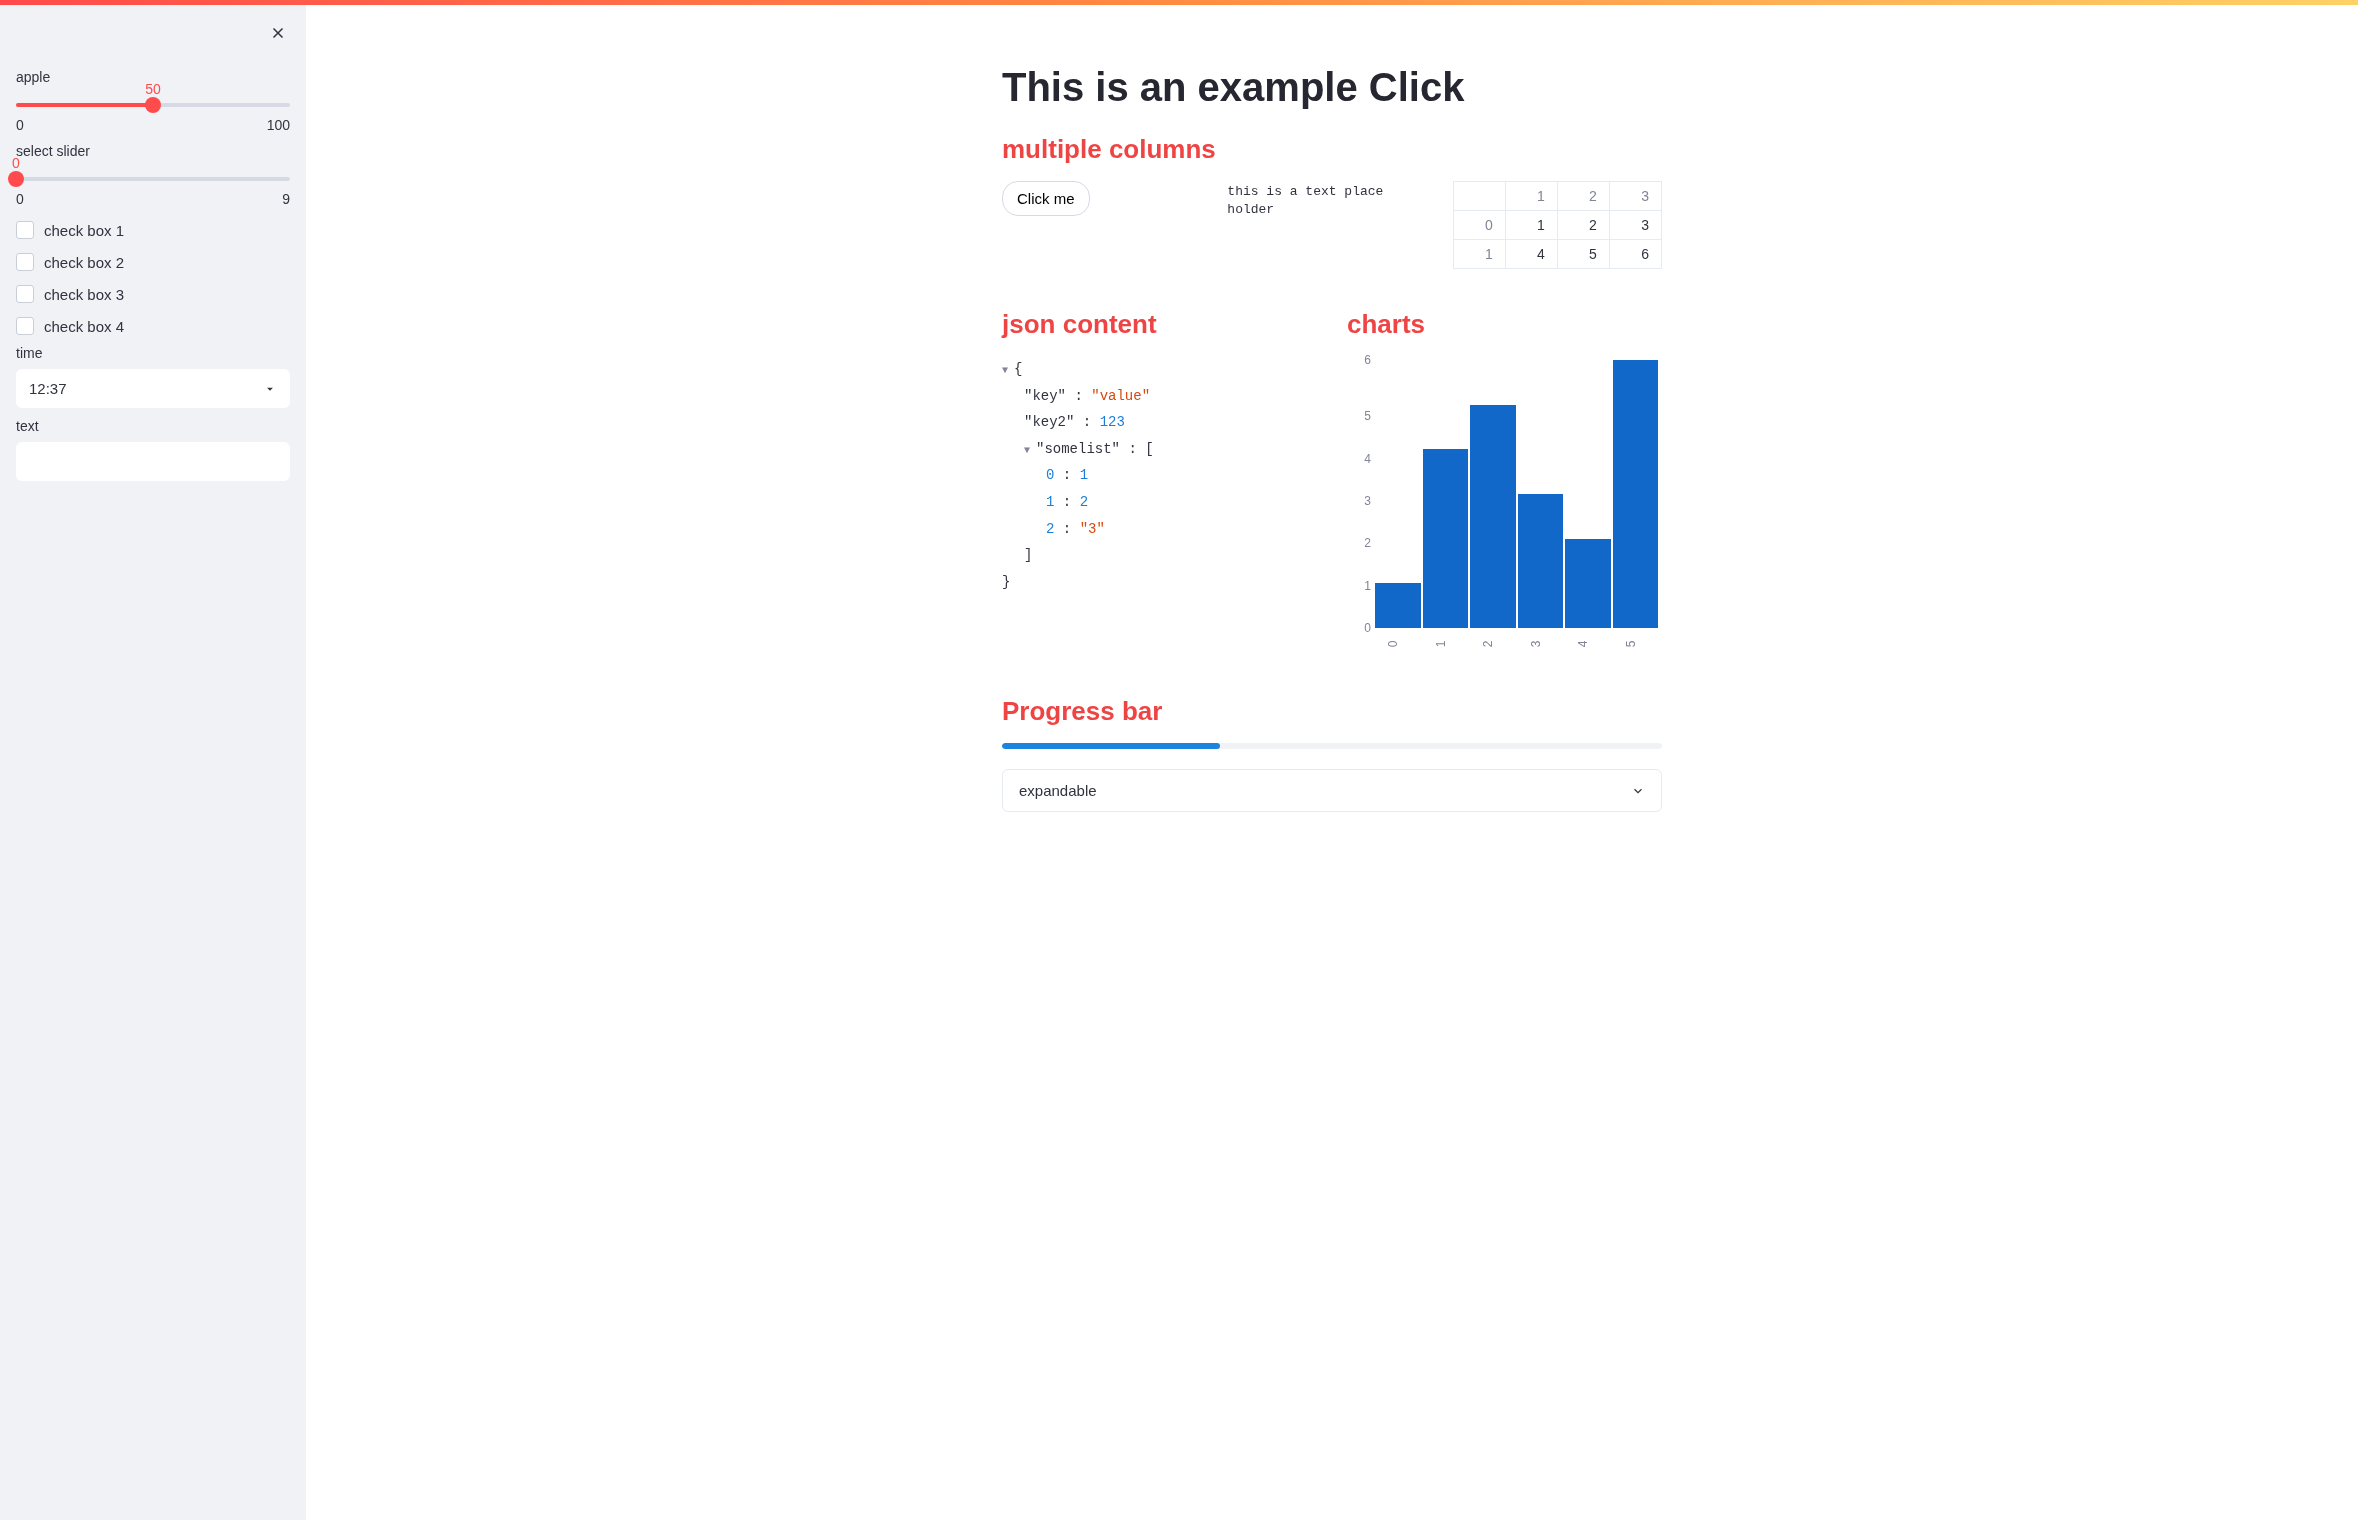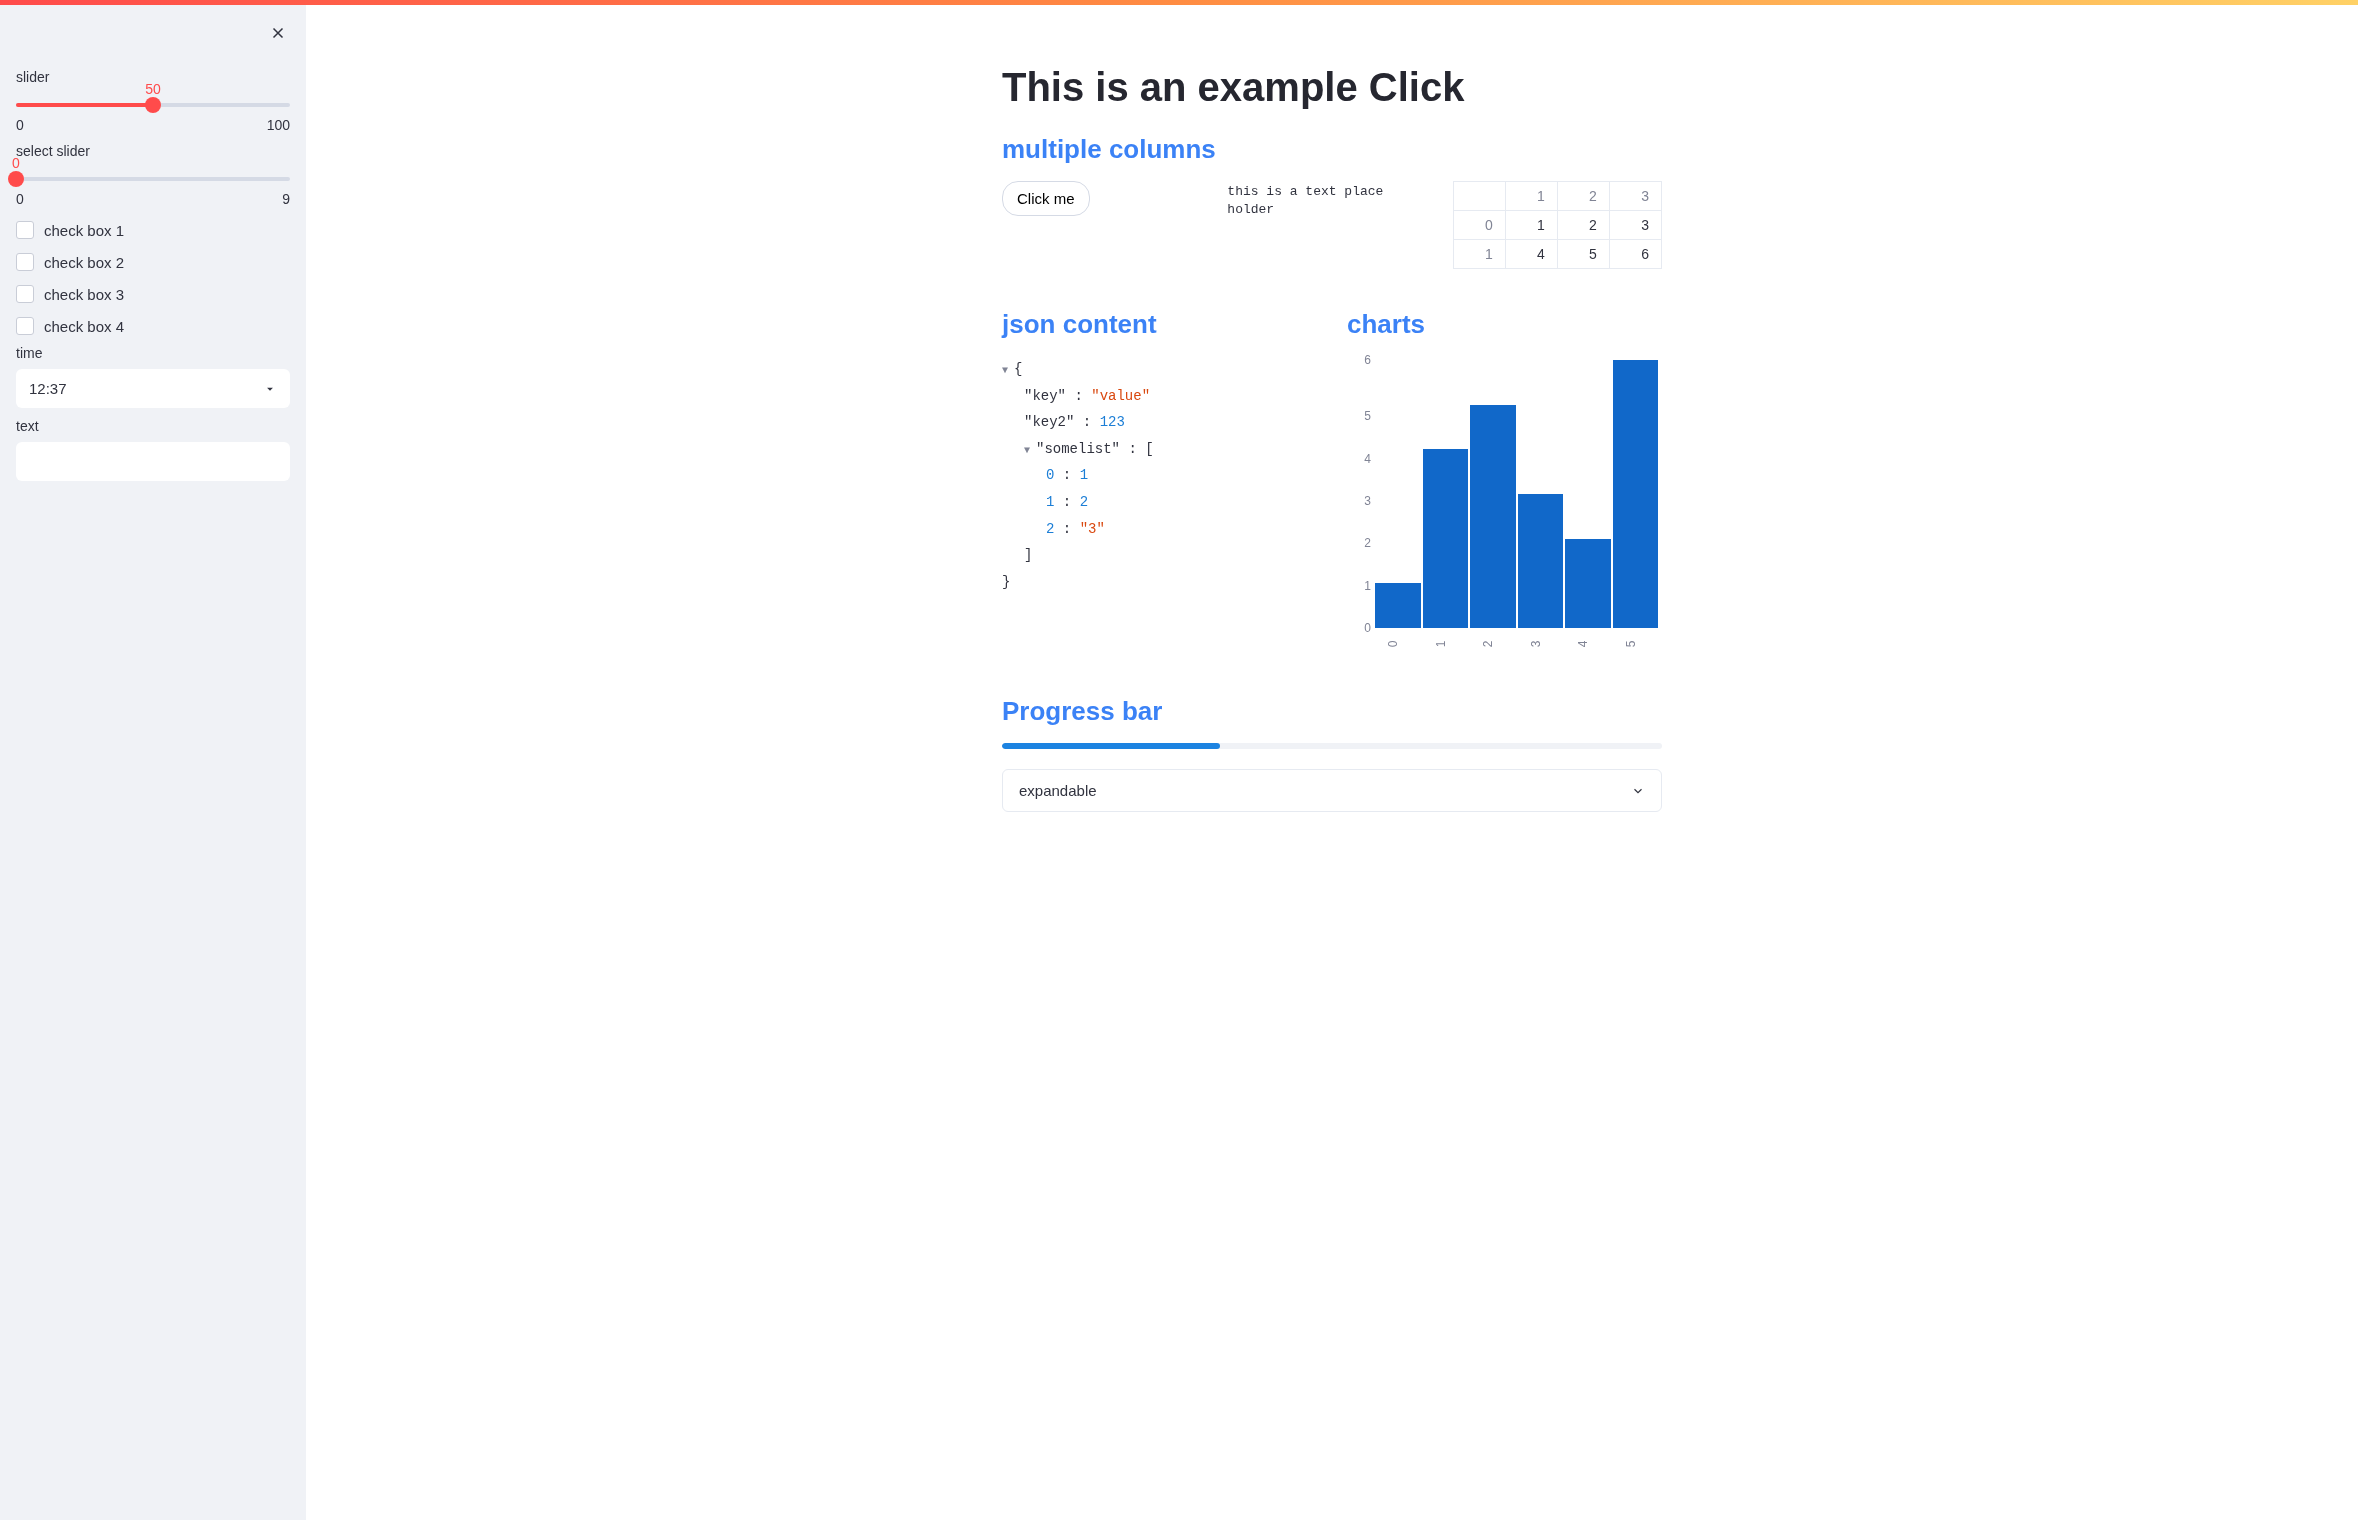--- a/index.html
+++ b/index.html
@@ -125,21 +125,21 @@
   h1.page-title {
     font-size: 40px;
     font-weight: 700;
     margin-bottom: 24px;
     color: #262730;
   }
   h2.section-title {
     font-size: 26px;
     font-weight: 600;
     margin-bottom: 16px;
-    color: #3b82f6;
+    color: #ef4444;
   }
   .cols-row {
     display: flex;
     gap: 16px;
     align-items: flex-start;
     margin-bottom: 40px;
   }
   .col { flex: 1; }
   .btn {
     border: 1px solid #d5dae5;
@@ -263,21 +263,21 @@
 
 <div class="layout">
   <aside class="sidebar">
     <div class="close-x">
       <svg viewBox="0 0 24 24" width="18" height="18" stroke="#31333f" stroke-width="2" fill="none">
           <path d="M6 6l12 12M18 6L6 18"></path>
         </svg>
     </div>
 
     <div class="field-block">
-      <span class="field-label">slider</span>
+      <span class="field-label">apple</span>
       <div class="slider-wrap">
         <div class="slider-value-bubble" style="left:50%">50</div>
         <div class="slider-track">
           <div class="slider-fill" style="width:50%"></div>
           <div class="slider-thumb" style="left:50%"></div>
         </div>
         <div class="slider-minmax">
           <span>0</span>
           <span>100</span>
         </div>

